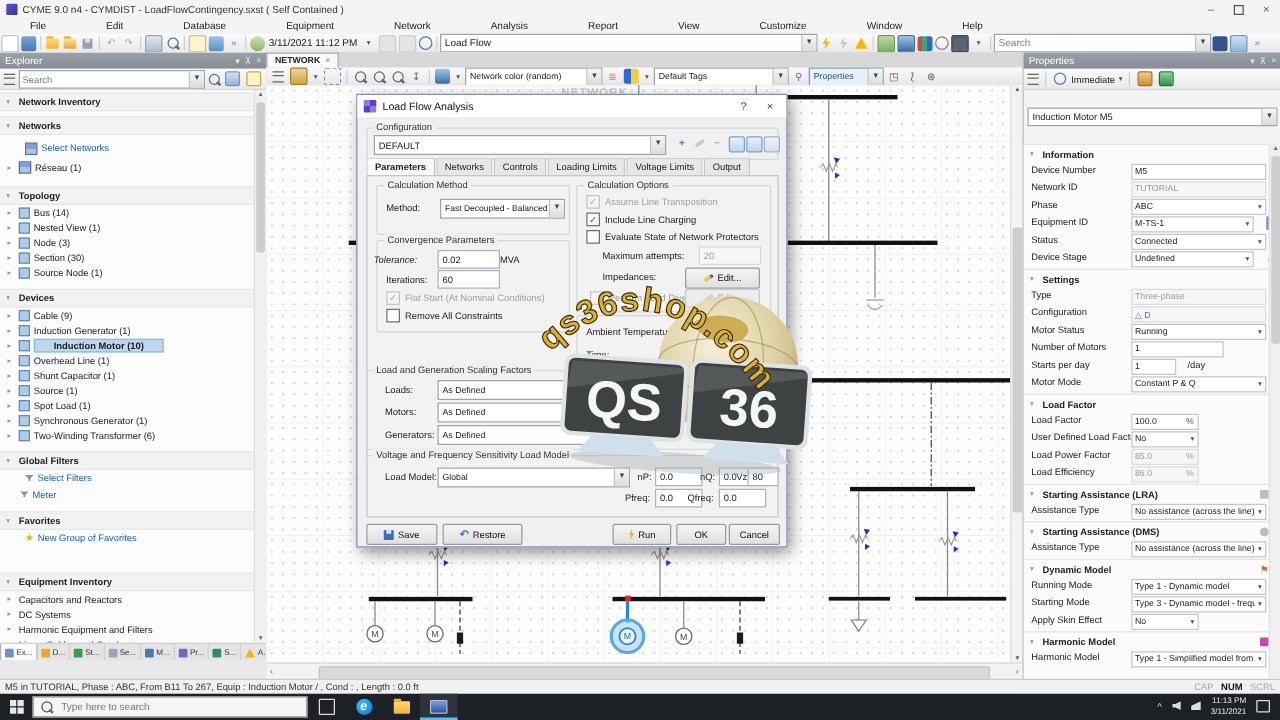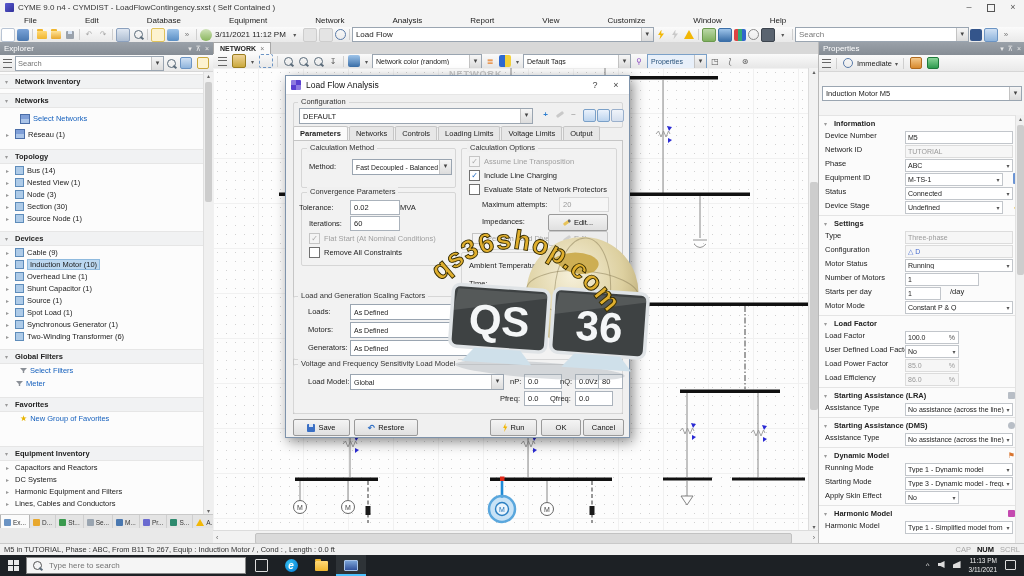--- a/index.html
+++ b/index.html
@@ -32,21 +32,21 @@
   .pheader .hico{margin-left:auto;display:flex;gap:4px;color:#e8e8e8;font-size:7px;}
   .ptool{height:16px;background:linear-gradient(#fafafa,#e9e9e9);border-bottom:1px solid #d6d6d6;display:flex;align-items:center;padding:0 3px;gap:3px;}
   .burger{width:9px;height:7px;border-top:1.6px solid #666;border-bottom:1.6px solid #666;position:relative;}
   .burger:after{content:"";position:absolute;left:0;top:2px;width:9px;height:1.6px;background:#666;}
   .tree{position:relative;font-size:7.5px;height:442px;overflow:hidden;background:#fcfcfc;}
   .tsec{display:flex;align-items:center;height:13px;margin-top:4px;background:#f1f2f3;border-top:1px solid #e6e6e6;border-bottom:1px solid #e6e6e6;font-weight:bold;padding-left:5px;gap:4px;color:#222;}
   .trow{display:flex;align-items:center;height:12px;padding-left:6px;gap:3px;}
   .chev{color:#9a9a9a;font-size:6px;width:6px;}
   .cube{width:7px;height:7px;background:#aecbe8;border:1px solid #5e8cba;}
   .tlink{color:#1560bd;display:flex;align-items:center;gap:3px;height:13px;padding-left:20px;}
-  .sel .tl{background:#bcd8f0;border:1px solid #8fbade;padding:0 2px;}
+  .sel .tl{background:#bcd8f0;border:1px solid #8fbade;padding:0 15px;font-weight:bold;}
   .netico{width:8px;height:8px;background:linear-gradient(#7f9fd8 50%,#aac4e8 50%);border:1px solid #4b6ea8;}
   .filtico{width:7px;height:5px;background:#8a8f96;clip-path:polygon(0 0,100% 0,60% 60%,60% 100%,40% 100%,40% 60%);}
   .star{color:#e8b400;font-size:8px;}
   .exscroll{position:absolute;right:0;top:0;width:9px;height:442px;background:#f0f0f0;border-left:1px solid #e0e0e0;font-size:6px;color:#666;text-align:center;}
   .thumbv{position:absolute;left:1px;width:7px;background:#cdcdcd;border-radius:2px;}
   .btabs{height:15px;display:flex;align-items:flex-end;background:#e4e4e4;border-top:1px solid #c9c9c9;font-size:6.5px;overflow:hidden;}
   .btab{display:flex;align-items:center;gap:2px;padding:1px 3px;height:13px;border-right:1px solid #cfcfcf;color:#333;white-space:nowrap;}
   .btab.act{background:#fbfbfb;border:1px solid #b5b5b5;border-bottom:none;}
   .mini{width:7px;height:7px;border-radius:1px;}
   
@@ -287,20 +287,25 @@
         </div>
       <div class="tsec" style="margin-top:7px;">
           <span class="chev">▾</span>
           <span>Devices</span>
         </div>
       <div class="trow">
           <span class="chev">▸</span>
           <span class="cube"></span>
           <span class="tl">Cable (9)</span>
         </div>
+      <div class="trow">
+          <span class="chev">▸</span>
+          <span class="cube"></span>
+          <span class="tl">Induction Generator (1)</span>
+        </div>
       <div class="trow sel">
           <span class="chev">▸</span>
           <span class="cube"></span>
           <span class="tl">Induction Motor (10)</span>
         </div>
       <div class="trow">
           <span class="chev">▸</span>
           <span class="cube"></span>
           <span class="tl">Overhead Line (1)</span>
         </div>
@@ -845,21 +850,21 @@
         <span class="cbx"></span>
         <span>Perform Load Diversification</span>
       </div>
     <div class="dbtn dis" style="left:262px;top:155px;width:58px;height:13px;">
         <span class="pencil" style="background:#d0d0d0;"></span>
         <span>Edit...</span>
       </div>
 
     <div class="gb" style="left:15px;top:116px;width:153px;height:72px;"></div>
     <span class="gbl" style="left:21px;top:111px;">Convergence Parameters</span>
-    <span class="dlabel" style="left:13px;top:127px;">Tolerance:</span>
+    <span class="dlabel" style="left:13px;top:127px;font-style:italic;">Tolerance:</span>
     <div class="dinput" style="left:64px;top:124px;width:42px;">
         <span>0.02</span>
       </div>
     <span class="dlabel" style="left:114px;top:127px;">MVA</span>
     <span class="dlabel" style="left:23px;top:143px;">Iterations:</span>
     <div class="dinput" style="left:64px;top:140px;width:42px;">
         <span>60</span>
       </div>
     <div class="cbrow dis" style="left:23px;top:157px;">
         <span class="cbx chk"></span>

